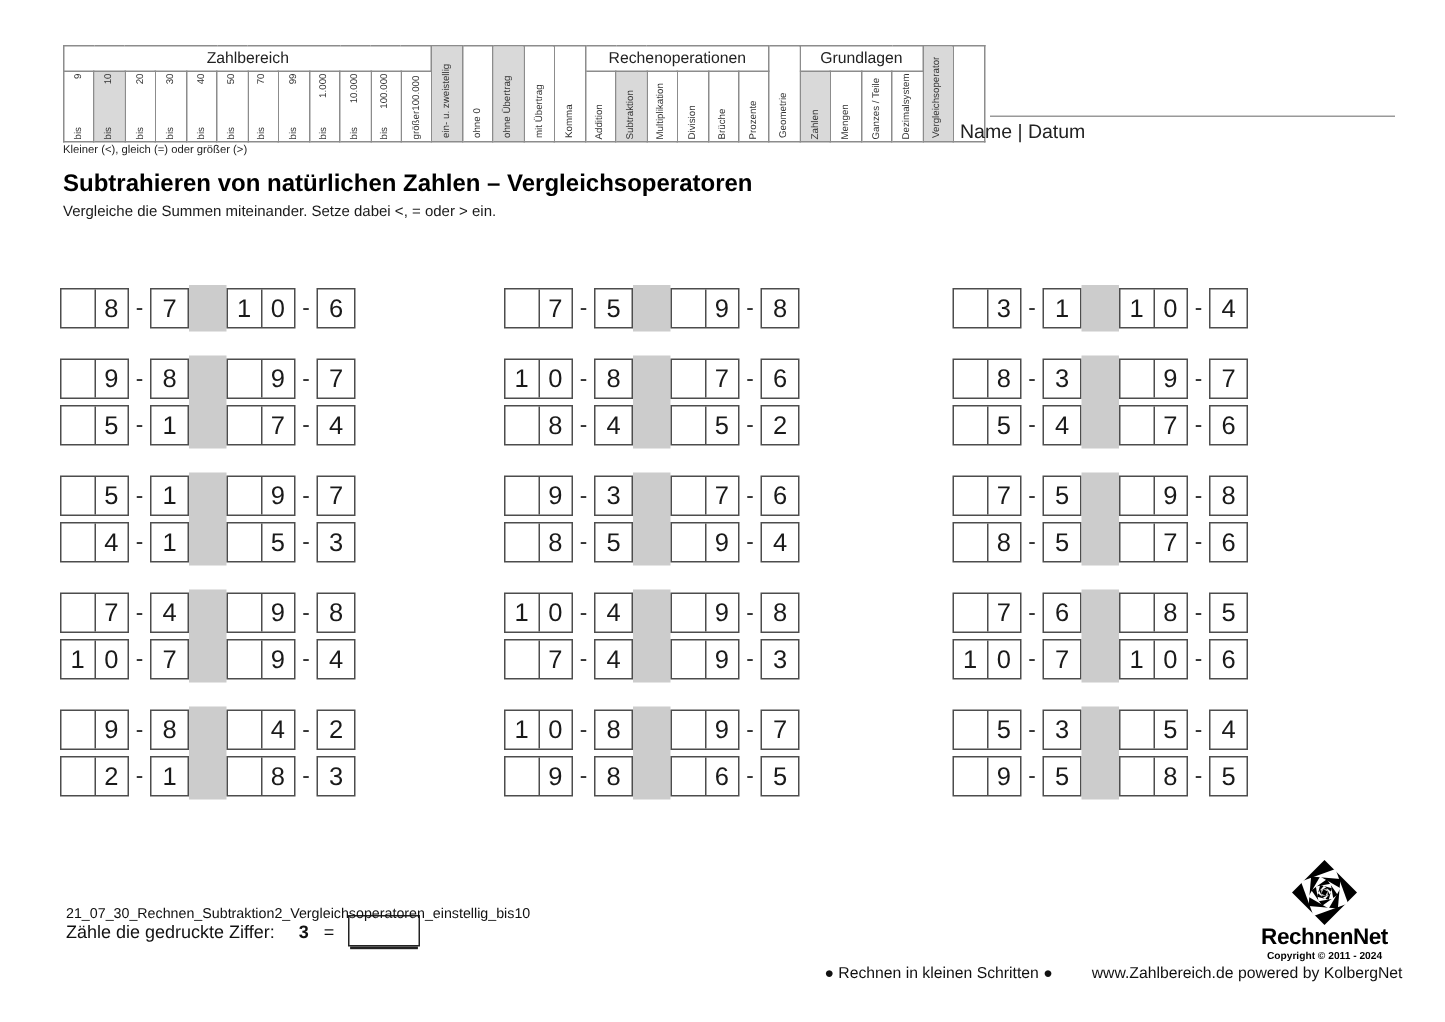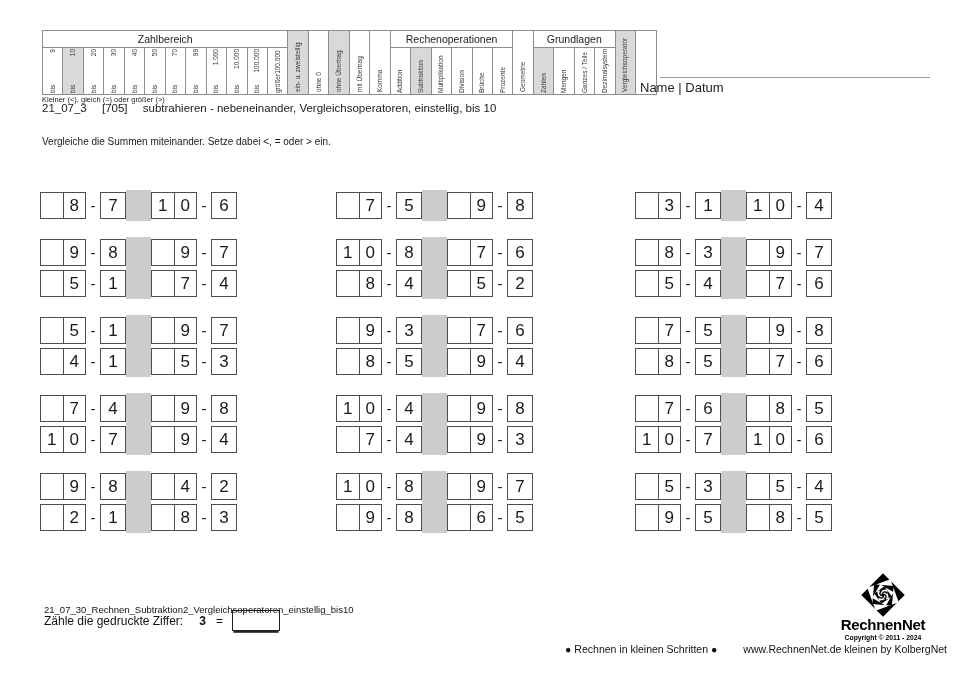--- a/index.html
+++ b/index.html
@@ -53,21 +53,21 @@
   .count-task .digit{font-weight:bold;margin-right:10px;}
   .count-task .eq{margin-right:9px;}
   .answer-box{display:inline-block;width:46px;height:19px;border:1.4px solid #222;
               box-shadow:0 3.2px 0 -1.4px #222;background:#fff;}
 
   
   .brand{position:absolute;right:24px;top:572px;width:112px;display:flex;flex-direction:column;align-items:center;}
   .brand-name{font-size:15px;font-weight:bold;color:#000;letter-spacing:-0.3px;margin-top:-2px;}
   .brand-copy{font-size:6.8px;font-weight:bold;color:#000;margin-top:1px;}
   .footer-left{position:absolute;left:44px;top:604px;font-size:9.5px;color:#111;}
-  .footer-right{position:absolute;right:16px;top:643px;font-size:10.5px;color:#111;display:flex;gap:26px;white-space:nowrap;}
+  .footer-right{position:absolute;right:28px;top:643px;font-size:10.5px;color:#111;display:flex;gap:26px;white-space:nowrap;}
 </style>
 </head>
 <body>
 
 <div class="page">
 
   <table id="matrix">
       <tbody>
         <tr>
           <td class="ghead" colspan="12">Zahlbereich</td>
@@ -237,25 +237,21 @@
             </div>
           </td>
         </tr>
       </tbody>
     </table>
   <div class="matrix-note">Kleiner (&lt;), gleich (=) oder größer (&gt;)</div>
 
   <div class="name-line"></div>
   <div class="name-label">Name | Datum</div>
 
-  <div class="meta">
-    <span>21_07_3</span>
-    <span>[705]</span>
-    <span>subtrahieren - nebeneinander, Vergleichsoperatoren, einstellig, bis 10</span>
-  </div>
+  <h1 class="title">Subtrahieren von natürlichen Zahlen – Vergleichsoperatoren</h1>
   <div class="instruction">Vergleiche die Summen miteinander. Setze dabei &lt;, = oder &gt; ein.</div>
 
   <div id="problems">
       <div class="prob-row">
         <div class="prob col0">
           <div class="pair">
             <div class="cell"></div>
             <div class="cell">8</div>
           </div>
           <div class="minus">-</div>
@@ -702,16 +698,16 @@
       <rect x="-2.7" y="-2.7" width="5.4" height="5.4" transform="rotate(270)" fill="#fff"></rect>
       <rect x="-2.2" y="-2.2" width="4.3" height="4.3" transform="rotate(295)" fill="#000"></rect>
     </svg>
     <div class="brand-name">RechnenNet</div>
     <div class="brand-copy">Copyright © 2011 - 2024</div>
   </div>
 
   <div class="footer-left">21_07_30_Rechnen_Subtraktion2_Vergleichsoperatoren_einstellig_bis10</div>
   <div class="footer-right">
     <span>●  Rechnen in kleinen Schritten  ●</span>
-    <span>www.RechnenNet.de kleinen by KolbergNet</span>
+    <span>www.Zahlbereich.de powered by KolbergNet</span>
   </div>
 
 </div>
 
 </body></html>

